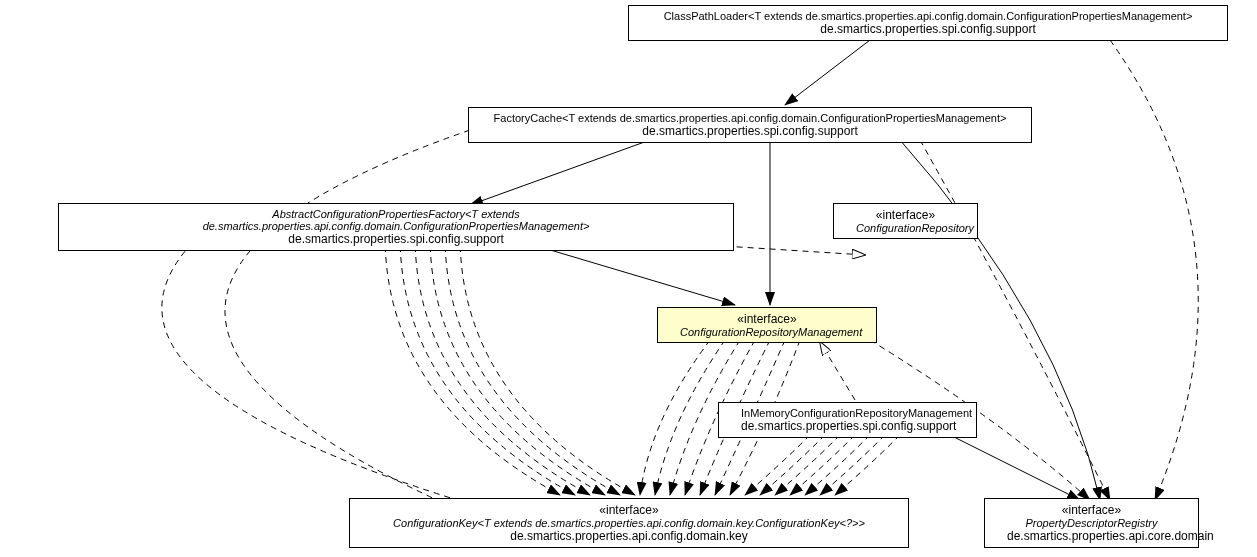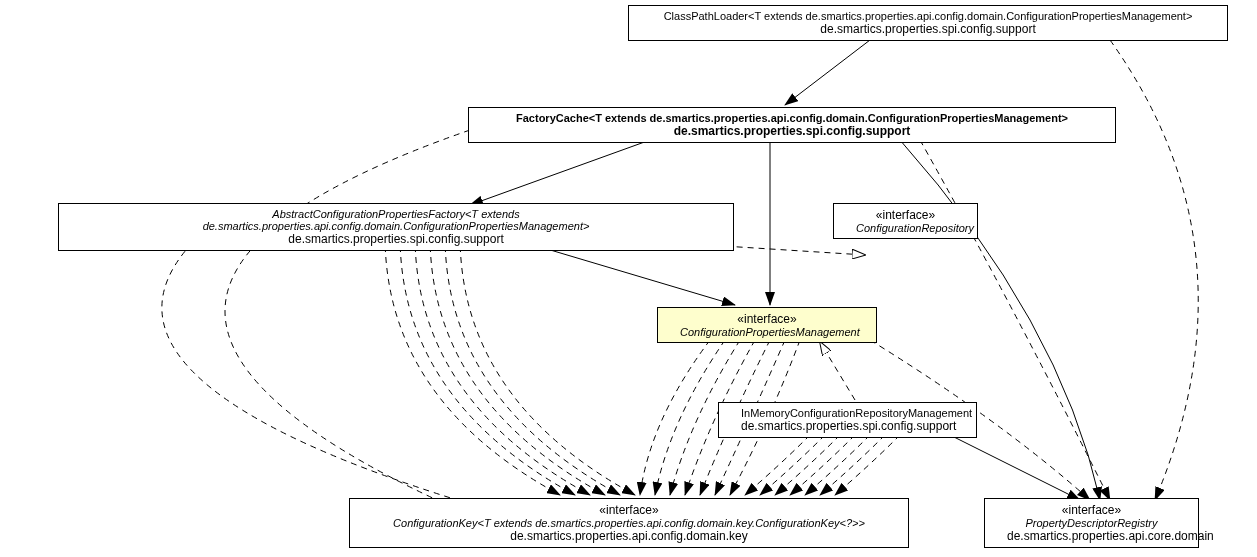--- a/index.html
+++ b/index.html
@@ -107,38 +107,38 @@
   <path d="M 870,435 Q 840,465 805,495" stroke="black" fill="none" stroke-dasharray="6,5" marker-end="url(#arrow-closed)"></path>
   <path d="M 885,435 Q 855,465 820,495" stroke="black" fill="none" stroke-dasharray="6,5" marker-end="url(#arrow-closed)"></path>
   <path d="M 900,435 Q 870,465 835,495" stroke="black" fill="none" stroke-dasharray="6,5" marker-end="url(#arrow-closed)"></path>
 </svg>
 
 <div class="node" style="left:628px; top:5px; width:600px;">
   <div class="title">ClassPathLoader&lt;T extends de.smartics.properties.api.config.domain.ConfigurationPropertiesManagement&gt;</div>
   <div class="package">de.smartics.properties.spi.config.support</div>
 </div>
 
-<div class="node" style="left:468px; top:107px; width:648px;font-weight:bold;">
+<div class="node" style="left:468px; top:107px; width:564px;">
   <div class="title">FactoryCache&lt;T extends de.smartics.properties.api.config.domain.ConfigurationPropertiesManagement&gt;</div>
   <div class="package">de.smartics.properties.spi.config.support</div>
 </div>
 
 <div class="node" style="left:58px; top:203px; width:676px;">
   <div class="title italic">AbstractConfigurationPropertiesFactory&lt;T extends de.smartics.properties.api.config.domain.ConfigurationPropertiesManagement&gt;</div>
   <div class="package">de.smartics.properties.spi.config.support</div>
 </div>
 
 <div class="node" style="left:833px; top:203px; width:145px;">
   <div class="stereotype">«interface»</div>
   <div class="title italic">ConfigurationRepository</div>
 </div>
 
 <div class="node highlight" style="left:657px; top:307px; width:220px;">
   <div class="stereotype">«interface»</div>
-  <div class="title italic">ConfigurationPropertiesManagement</div>
+  <div class="title italic">ConfigurationRepositoryManagement</div>
 </div>
 
 <div class="node" style="left:718px; top:402px; width:259px;">
   <div class="title">InMemoryConfigurationRepositoryManagement</div>
   <div class="package">de.smartics.properties.spi.config.support</div>
 </div>
 
 <div class="node" style="left:349px; top:498px; width:560px;">
   <div class="stereotype">«interface»</div>
   <div class="title italic">ConfigurationKey&lt;T extends de.smartics.properties.api.config.domain.key.ConfigurationKey&lt;?&gt;&gt;</div>

